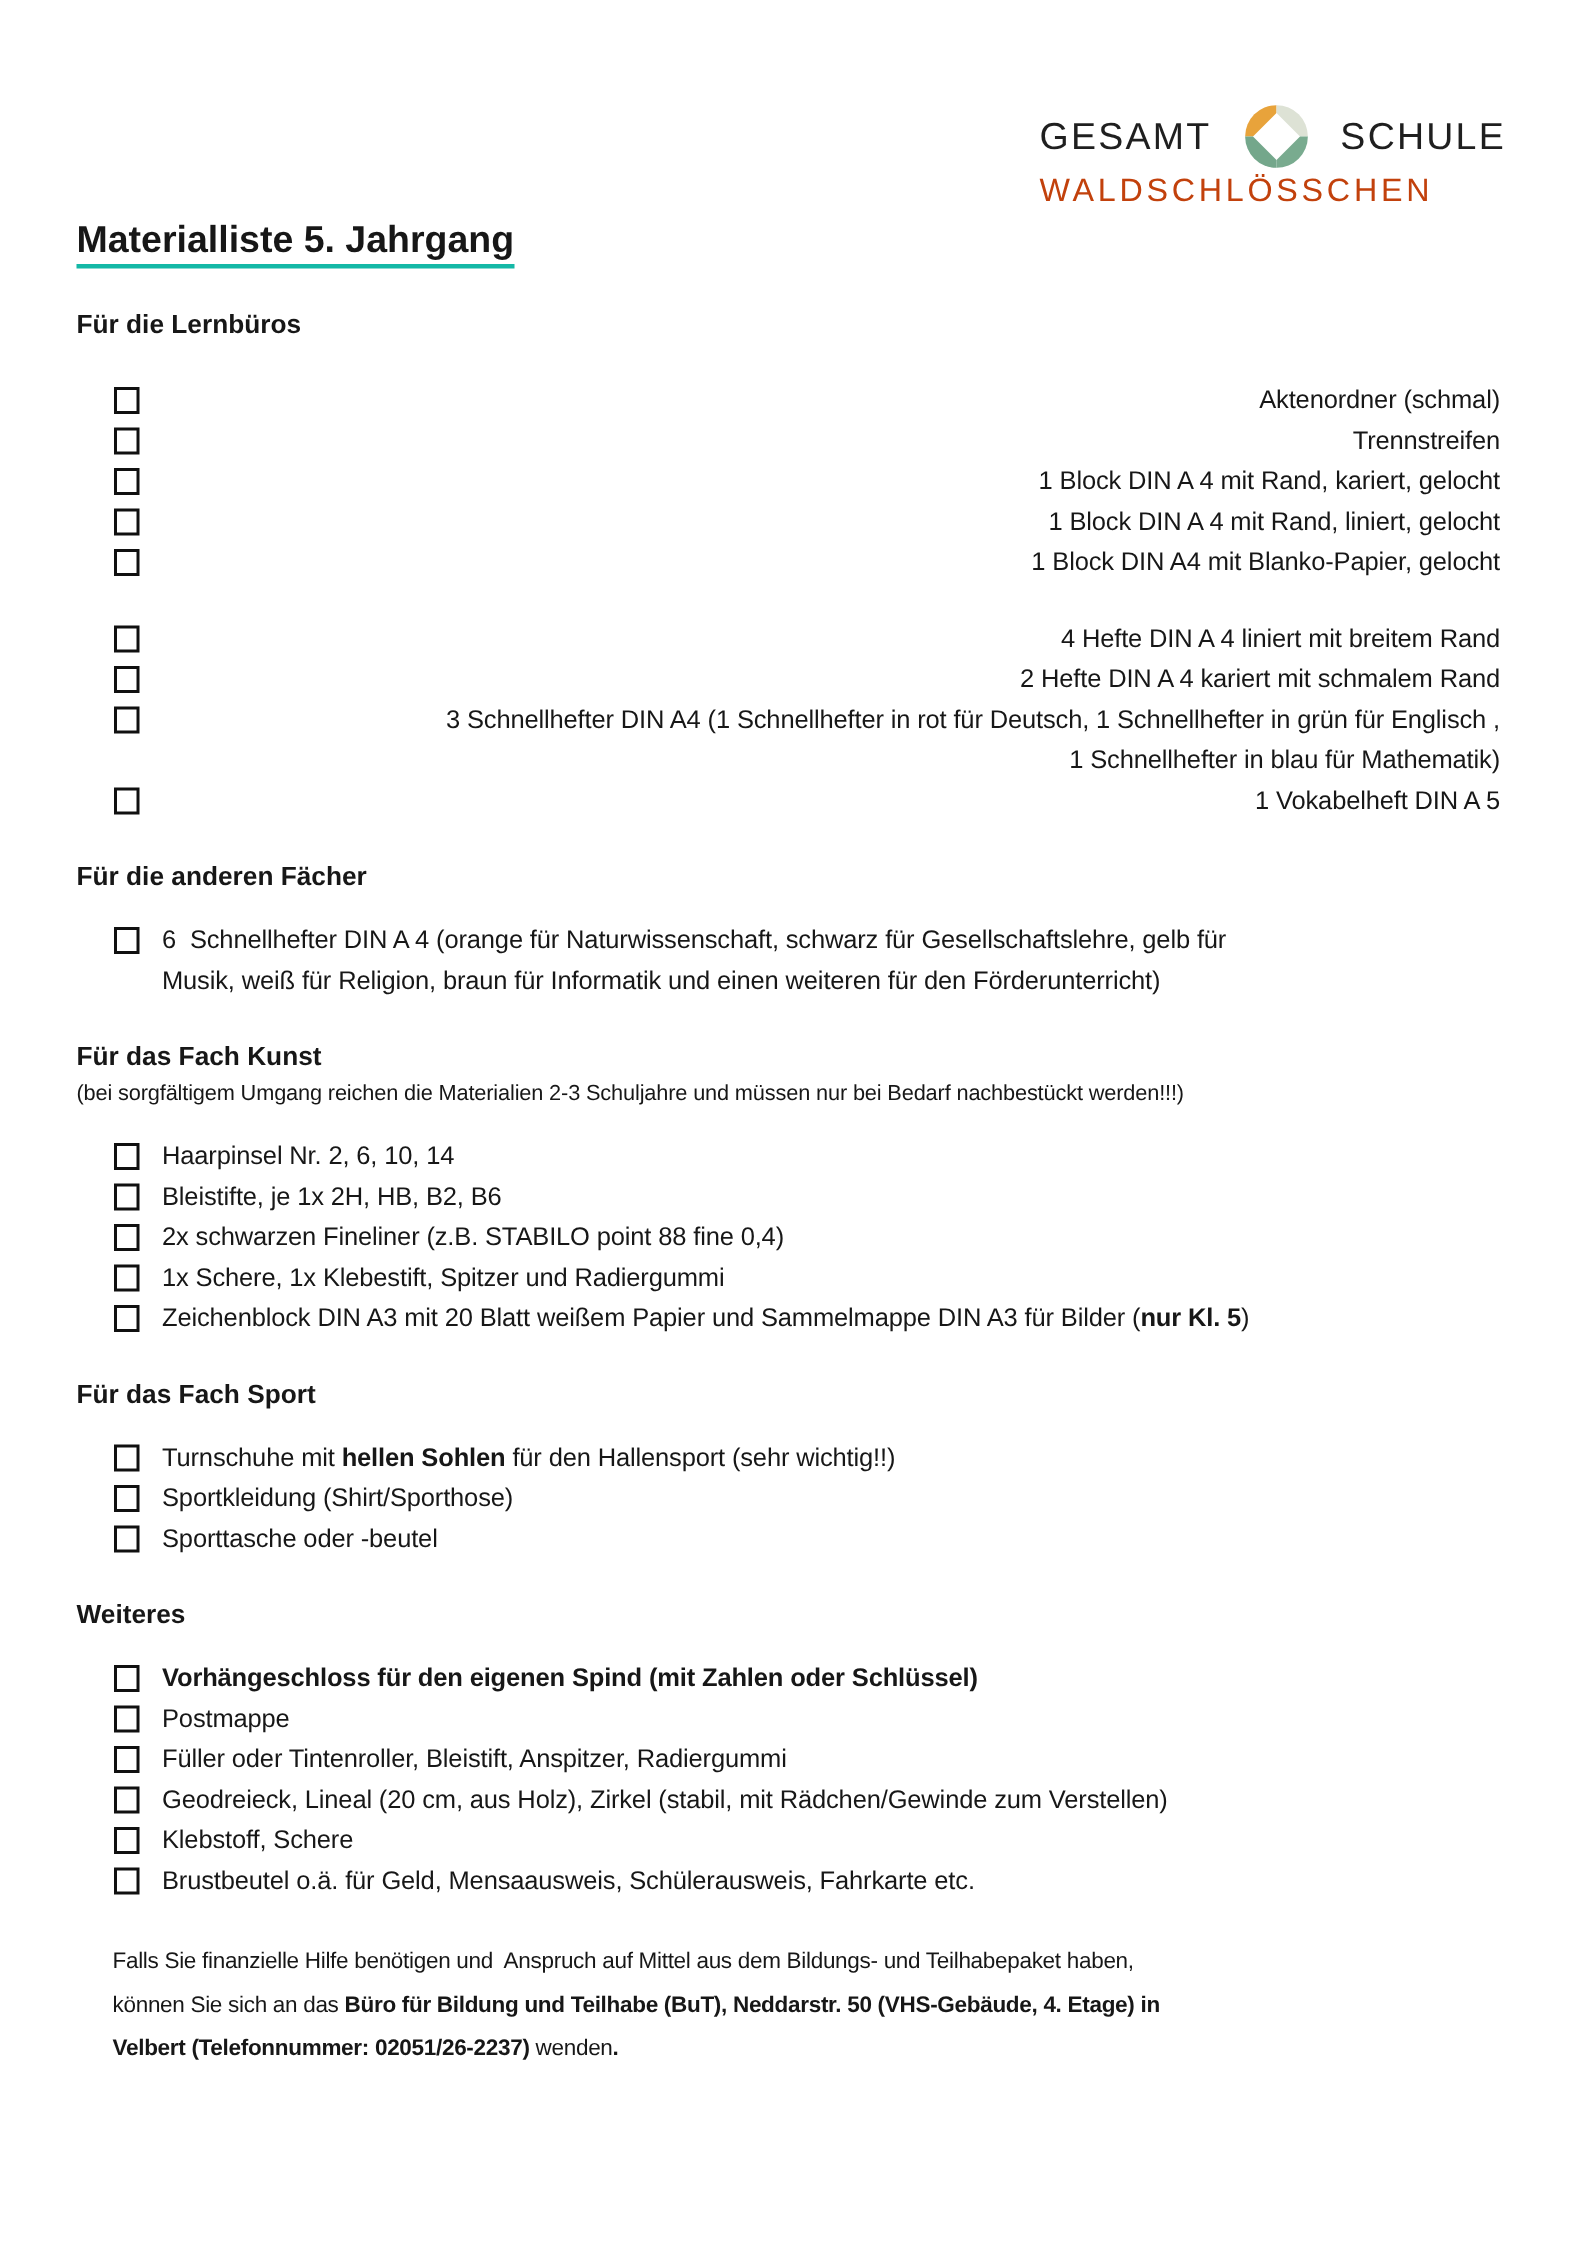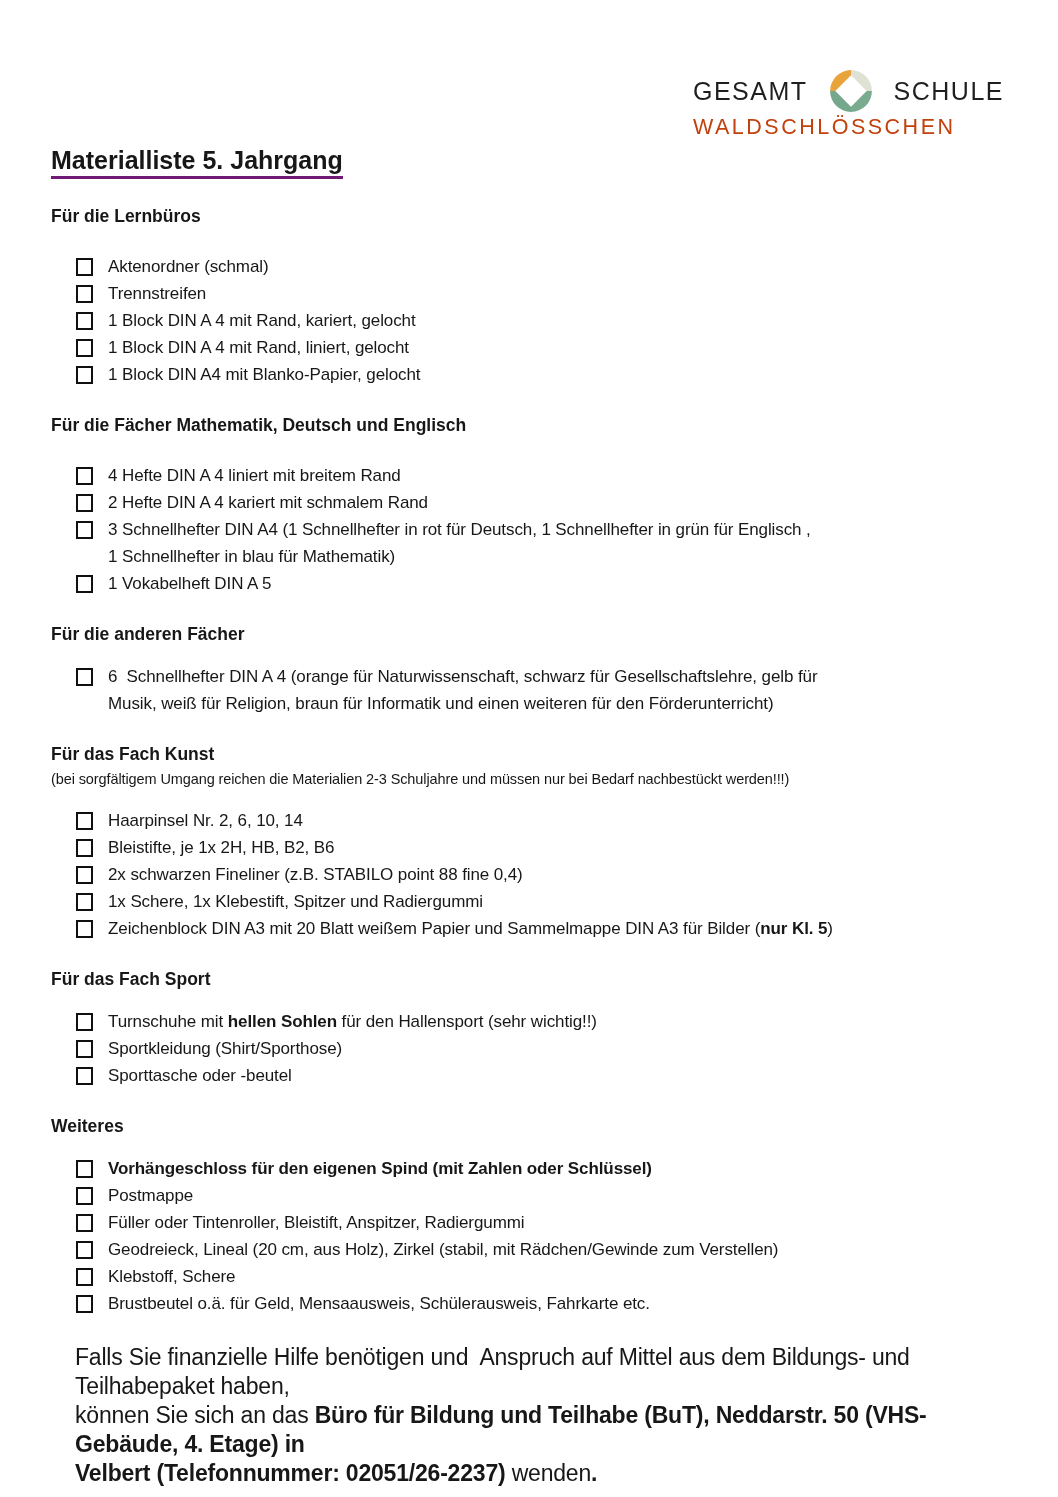--- a/index.html
+++ b/index.html
@@ -14,34 +14,34 @@
     padding:0 58px 0 51px;
   }
   
   .logo{position:absolute;top:68px;left:693px;width:250px;}
   .logo-row1{display:flex;align-items:center;gap:20px;}
   .logo-word{font-size:25px;font-weight:500;letter-spacing:1.5px;color:#1f1f1f;}
   .logo-mark{width:46px;height:46px;flex:0 0 auto;}
   .logo-row2{margin-top:1px;font-size:21.5px;color:#c2410c;letter-spacing:2.5px;font-weight:400;}
   
   .title-wrap{padding-top:146px;}
-  .title{display:inline-block;font-size:25px;font-weight:bold;border-bottom:3px solid #701a75;padding-bottom:1px;}
+  .title{display:inline-block;font-size:25px;font-weight:bold;border-bottom:3px solid #14b8a6;padding-bottom:1px;}
   
   .section{margin-top:24px;}
   .heading{font-size:17.5px;font-weight:bold;line-height:26px;}
   .note{font-size:14.5px;line-height:24px;letter-spacing:-0.1px;}
   .intro{margin-top:24px;padding-left:24px;line-height:27px;font-size:17px;}
   .items{margin-top:16px;}
-  .items.gapped{margin-top:24px;}
+  .items.gapped{margin-top:24px;text-align:right;}
   .item{display:flex;padding-left:25px;line-height:27px;font-size:17px;}
   .checkbox{flex:0 0 auto;width:13px;height:14px;border:2px solid #101010;margin-top:5px;margin-right:15px;background:#fff;}
   .item-text{flex:1;white-space:pre-wrap;letter-spacing:-0.1px;}
   .b{font-weight:bold;}
   
-  .footer{margin-top:26px;padding-left:24px;line-height:29px;font-size:23px;white-space:pre-wrap;letter-spacing:-0.2px;}
+  .footer{margin-top:26px;padding-left:24px;line-height:29px;font-size:15px;white-space:pre-wrap;letter-spacing:-0.2px;}
 </style>
 </head>
 <body>
 
 <div class="page">
 
   <div class="logo">
     <div class="logo-row1">
       <span class="logo-word">GESAMT</span>
       <svg class="logo-mark" viewBox="0 0 44 44" aria-hidden="true">
@@ -80,21 +80,20 @@
             <span class="checkbox"></span>
             <span class="item-text"><span>1 Block DIN A 4 mit Rand, liniert, gelocht</span></span>
           </div>
           <div class="item">
             <span class="checkbox"></span>
             <span class="item-text"><span>1 Block DIN A4 mit Blanko-Papier, gelocht</span></span>
           </div>
         </div>
       </div>
       <div class="section">
-        <div class="heading">Für die Fächer Mathematik, Deutsch und Englisch</div>
         <div class="items gapped">
           <div class="item">
             <span class="checkbox"></span>
             <span class="item-text"><span>4 Hefte DIN A 4 liniert mit breitem Rand</span></span>
           </div>
           <div class="item">
             <span class="checkbox"></span>
             <span class="item-text"><span>2 Hefte DIN A 4 kariert mit schmalem Rand</span></span>
           </div>
           <div class="item">

